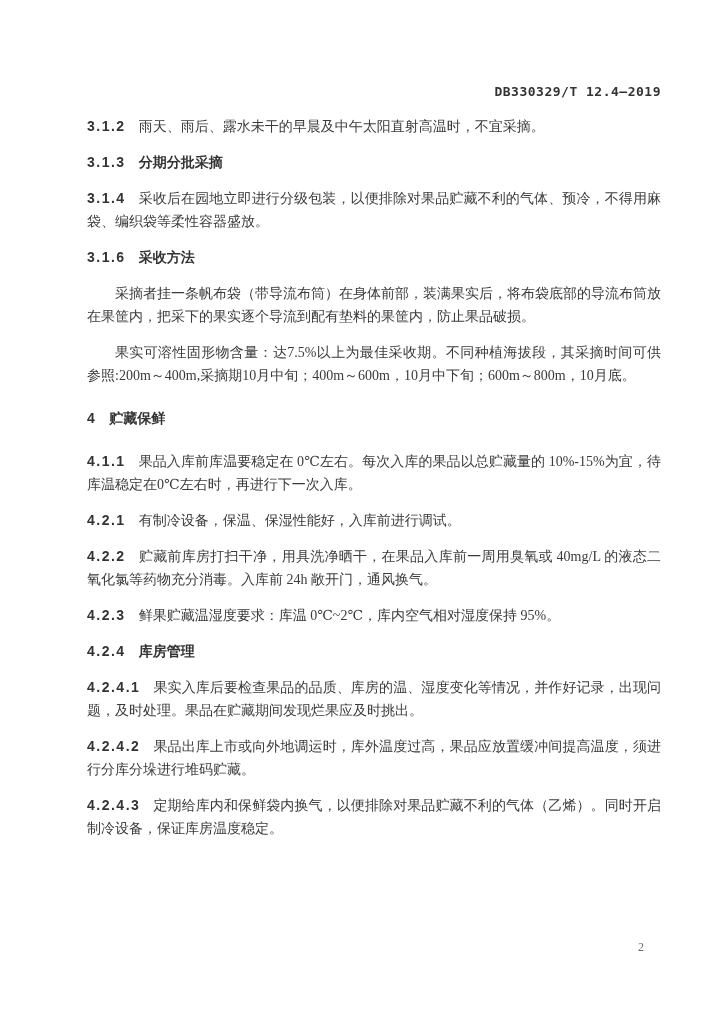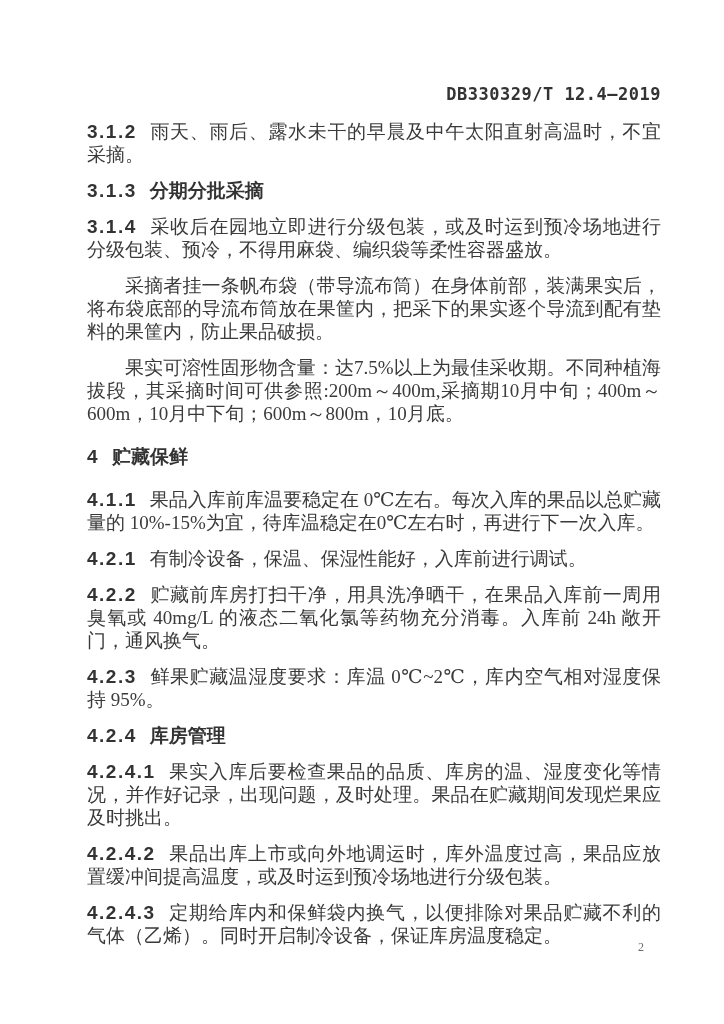--- a/index.html
+++ b/index.html
@@ -14,29 +14,29 @@
     background: #ffffff;
     overflow: hidden;
     font-family: "Liberation Serif", "DejaVu Serif", serif;
     color: #3a3a3a;
     box-sizing: border-box;
     padding: 84px 63px 0 87px;
   }
   .doc-header {
     text-align: right;
     font-family: "DejaVu Sans Mono", "Liberation Mono", monospace;
-    font-size: 17px;
+    font-size: 13px;
     font-weight: 600;
     letter-spacing: 0.5px;
     color: #333333;
     margin: 0 0 16px 0;
   }
   p.block {
     margin: 0 0 13px 0;
-    font-size: 19px;
+    font-size: 14px;
     line-height: 23px;
     text-align: justify;
   }
   p.chapter {
     margin-top: 20px;
     margin-bottom: 20px;
   }
   .num {
     font-family: "Liberation Sans", "DejaVu Sans", sans-serif;
     font-weight: 600;
@@ -70,23 +70,24 @@
 <body>
 
 <div class="sheet">
 
   <div class="doc-header">DB330329/T 12.4—2019</div>
 
   <p class="block clause"><span class="num">3.1.2</span><span class="txt">雨天、雨后、露水未干的早晨及中午太阳直射高温时，不宜采摘。</span></p>
 
   <p class="block heading"><span class="num">3.1.3</span><span class="txt">分期分批采摘</span></p>
 
-  <p class="block clause"><span class="num">3.1.4</span><span class="txt">采收后在园地立即进行分级包装，或及时运到预冷场地进行分级包装、预冷，不得用麻袋、编织袋等柔性容器盛放。</span></p>
+  <p class="block clause"><span class="num">3.1.4</span><span class="txt">采收后在园地立即进行分级包装，以便排除对果品贮藏不利的气体、预冷，不得用麻袋、编织袋等柔性容器盛放。</span></p>
 
 
+  <p class="block heading"><span class="num">3.1.6</span><span class="txt">采收方法</span></p>
 
   <p class="block para"><span class="para-text">采摘者挂一条帆布袋（带导流布筒）在身体前部，装满果实后，将布袋底部的导流布筒放在果筐内，把采下的果实逐个导流到配有垫料的果筐内，防止果品破损。</span></p>
 
 
   <p class="block para"><span class="para-text">果实可溶性固形物含量：达7.5%以上为最佳采收期。不同种植海拔段，其采摘时间可供参照:200m～400m,采摘期10月中旬；400m～600m，10月中下旬；600m～800m，10月底。</span></p>
 
   <p class="block chapter"><span class="num">4</span><span class="txt">贮藏保鲜</span></p>
 
 
   <p class="block clause"><span class="num">4.1.1</span><span class="txt">果品入库前库温要稳定在 0℃左右。每次入库的果品以总贮藏量的 10%-15%为宜，待库温稳定在0℃左右时，再进行下一次入库。</span></p>
@@ -96,19 +97,19 @@
   <p class="block clause"><span class="num">4.2.1</span><span class="txt">有制冷设备，保温、保湿性能好，入库前进行调试。</span></p>
 
   <p class="block clause"><span class="num">4.2.2</span><span class="txt">贮藏前库房打扫干净，用具洗净晒干，在果品入库前一周用臭氧或 40mg/L 的液态二氧化氯等药物充分消毒。入库前 24h 敞开门，通风换气。</span></p>
 
   <p class="block clause"><span class="num">4.2.3</span><span class="txt">鲜果贮藏温湿度要求：库温 0℃~2℃，库内空气相对湿度保持 95%。</span></p>
 
   <p class="block heading"><span class="num">4.2.4</span><span class="txt">库房管理</span></p>
 
   <p class="block clause"><span class="num">4.2.4.1</span><span class="txt">果实入库后要检查果品的品质、库房的温、湿度变化等情况，并作好记录，出现问题，及时处理。果品在贮藏期间发现烂果应及时挑出。</span></p>
 
-  <p class="block clause"><span class="num">4.2.4.2</span><span class="txt">果品出库上市或向外地调运时，库外温度过高，果品应放置缓冲间提高温度，或及时运到预冷场地进行分级包装。</span></p>
+  <p class="block clause"><span class="num">4.2.4.2</span><span class="txt">果品出库上市或向外地调运时，库外温度过高，果品应放置缓冲间提高温度，须进行分库分垛进行堆码贮藏。</span></p>
 
   <p class="block clause"><span class="num">4.2.4.3</span><span class="txt">定期给库内和保鲜袋内换气，以便排除对果品贮藏不利的气体（乙烯）。同时开启制冷设备，保证库房温度稳定。</span></p>
 
   <div class="page-number">2</div>
 
 </div>
 
 </body></html>

